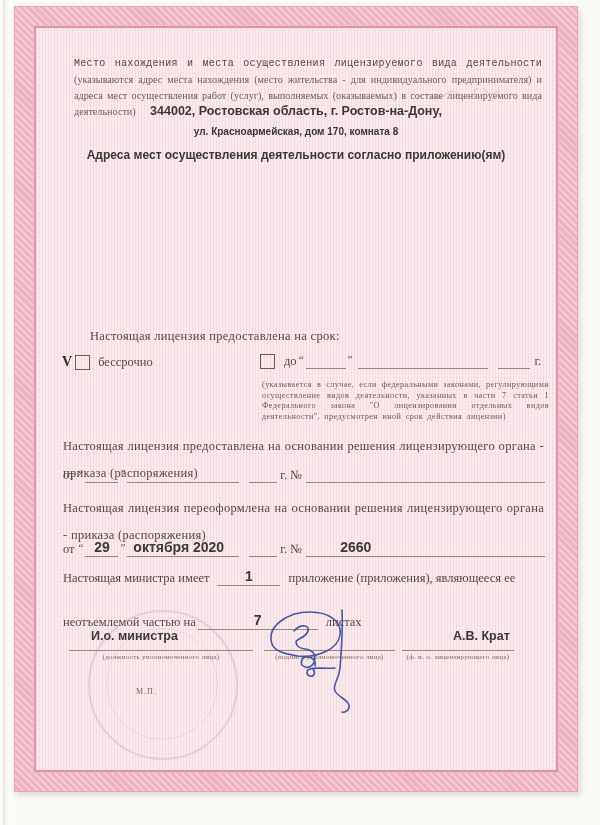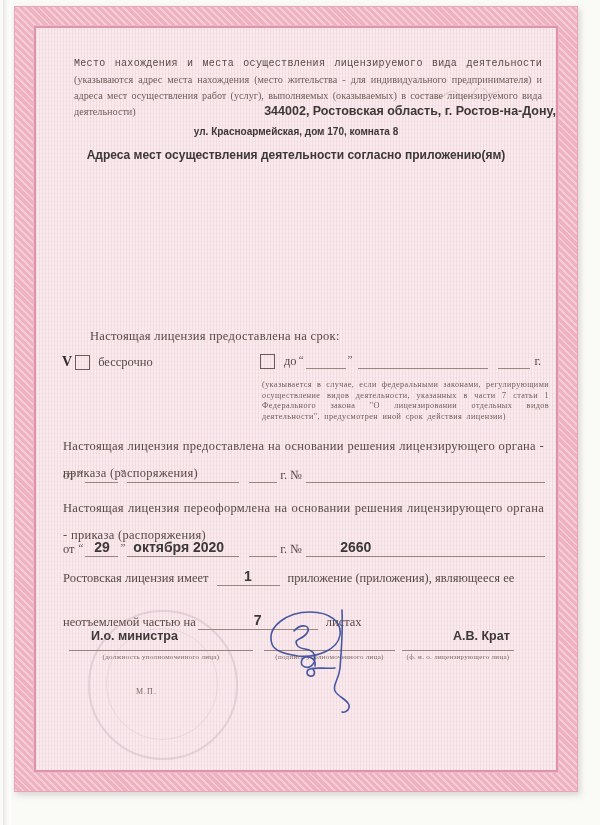--- a/index.html
+++ b/index.html
@@ -32,21 +32,21 @@
     color:#564a44;
   }
   .abs{position:absolute;}
   
   .intro{left:38px;top:26px;width:468px;margin:0;text-align:justify;line-height:14px;}
   .intro .lead{font-size:10px;letter-spacing:0.3px;font-family:Liberation Mono, monospace;}
   .intro .note{font-size:10.2px;color:#6d5e58;}
   
   .addr{left:0;width:100%;text-align:center;font-family:"Liberation Sans","DejaVu Sans",sans-serif;
         font-weight:bold;color:#3c3836;}
-  .addr1{top:76px;font-size:12.5px;text-align:right;}
+  .addr1{top:76px;font-size:12.5px;}
   .addr2{top:98px;font-size:10px;}
   .addr3{top:120px;font-size:12px;}
   
   .heading{left:38px;top:301px;font-size:12.5px;letter-spacing:0.3px;margin-left:16px;}
   .vmark{font-weight:bold;font-size:14px;color:#2f2b29;margin-right:3px;}
   .checkbox{display:inline-block;width:13px;height:13px;border:1px solid #6b5c55;background:transparent;vertical-align:-2px;}
   .rowline{display:flex;align-items:flex-end;font-size:12.5px;}
   .perp{left:26px;top:326px;}
   .perp .lbl{margin-left:8px;}
   .until{left:224px;top:326px;width:282px;}
@@ -159,21 +159,21 @@
           <span class="val">октября 2020</span>
         </span>
       <span class="blank" style="width:28px;margin-left:10px;"></span>
       <span style="margin:0 4px 0 3px;">г. №</span>
       <span class="blank tleft" style="flex:1;padding-left:34px;">
           <span class="val">2660</span>
         </span>
     </div>
 
     <div class="abs rowline annex annex1">
-      <span>Ростовская лицензия имеет</span>
+      <span>Настоящая министра имеет</span>
       <span class="blank tcenter" style="width:63px;margin:0 8px;">
           <span class="val">1</span>
         </span>
       <span>приложение (приложения), являющееся ее</span>
     </div>
 
     <div class="abs rowline annex annex2">
       <span>неотъемлемой частью на</span>
       <span class="blank tcenter" style="width:120px;margin:0 8px 0 2px;">
           <span class="val">7</span>

